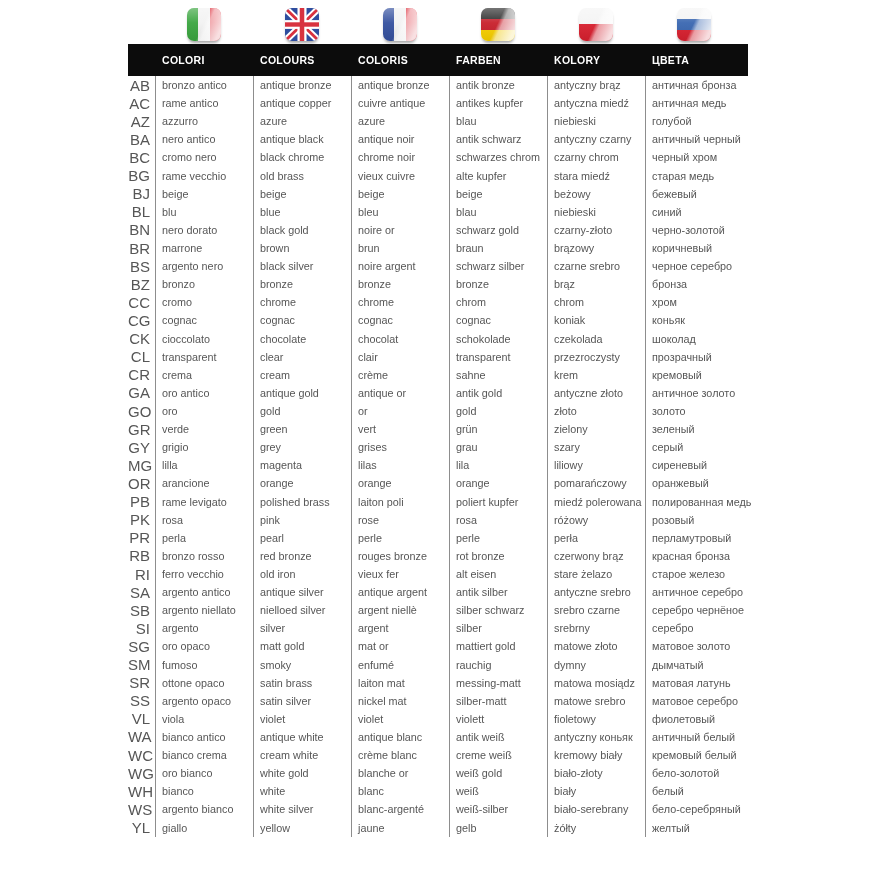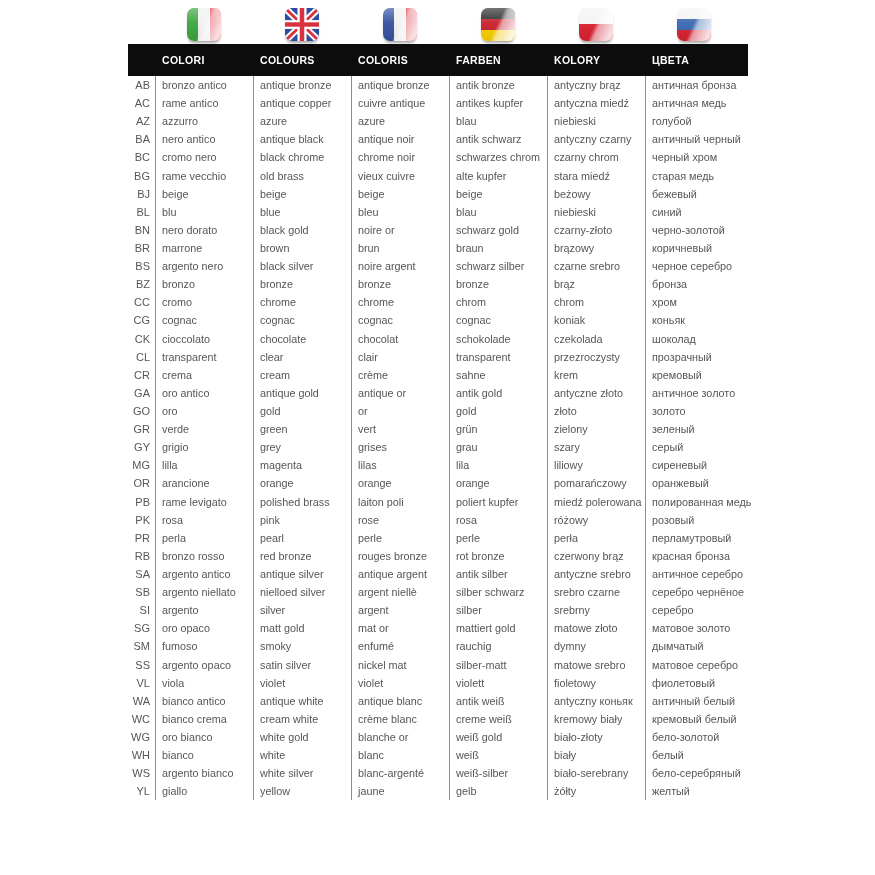--- a/index.html
+++ b/index.html
@@ -44,21 +44,21 @@
     color:#ffffff; font-weight:bold; font-size:10.5px; letter-spacing:0.3px;
     white-space:nowrap;
   }
 
   
   .rows { }
   .row { display:flex; height:18.12px; align-items:center; }
   .code-cell {
     width:27px; flex:none; box-sizing:border-box;
     text-align:right; padding-right:5px;
-    font-size:11px; color:#565656;
+    font-size:15px; color:#565656;
   }
   .cell {
     width:98px; flex:none; box-sizing:border-box;
     border-left:1px solid #8d8d8d;
     padding-left:6px; height:100%;
     display:flex; align-items:center;
     font-size:10.8px; color:#565656;
     white-space:nowrap; overflow:visible;
   }
 </style>
@@ -346,20 +346,29 @@
       <div class="row">
         <div class="code-cell">RB</div>
         <div class="cell">bronzo rosso</div>
         <div class="cell">red bronze</div>
         <div class="cell">rouges bronze</div>
         <div class="cell">rot bronze</div>
         <div class="cell">czerwony brąz</div>
         <div class="cell">красная бронза</div>
       </div>
       <div class="row">
+        <div class="code-cell">RI</div>
+        <div class="cell">ferro vecchio</div>
+        <div class="cell">old iron</div>
+        <div class="cell">vieux fer</div>
+        <div class="cell">alt eisen</div>
+        <div class="cell">stare żelazo</div>
+        <div class="cell">старое железо</div>
+      </div>
+      <div class="row">
         <div class="code-cell">SA</div>
         <div class="cell">argento antico</div>
         <div class="cell">antique silver</div>
         <div class="cell">antique argent</div>
         <div class="cell">antik silber</div>
         <div class="cell">antyczne srebro</div>
         <div class="cell">античное серебро</div>
       </div>
       <div class="row">
         <div class="code-cell">SB</div>
@@ -391,20 +400,29 @@
       <div class="row">
         <div class="code-cell">SM</div>
         <div class="cell">fumoso</div>
         <div class="cell">smoky</div>
         <div class="cell">enfumé</div>
         <div class="cell">rauchig</div>
         <div class="cell">dymny</div>
         <div class="cell">дымчатый</div>
       </div>
       <div class="row">
+        <div class="code-cell">SR</div>
+        <div class="cell">ottone opaco</div>
+        <div class="cell">satin brass</div>
+        <div class="cell">laiton mat</div>
+        <div class="cell">messing-matt</div>
+        <div class="cell">matowa mosiądz</div>
+        <div class="cell">матовая латунь</div>
+      </div>
+      <div class="row">
         <div class="code-cell">SS</div>
         <div class="cell">argento opaco</div>
         <div class="cell">satin silver</div>
         <div class="cell">nickel mat</div>
         <div class="cell">silber-matt</div>
         <div class="cell">matowe srebro</div>
         <div class="cell">матовое серебро</div>
       </div>
       <div class="row">
         <div class="code-cell">VL</div>

